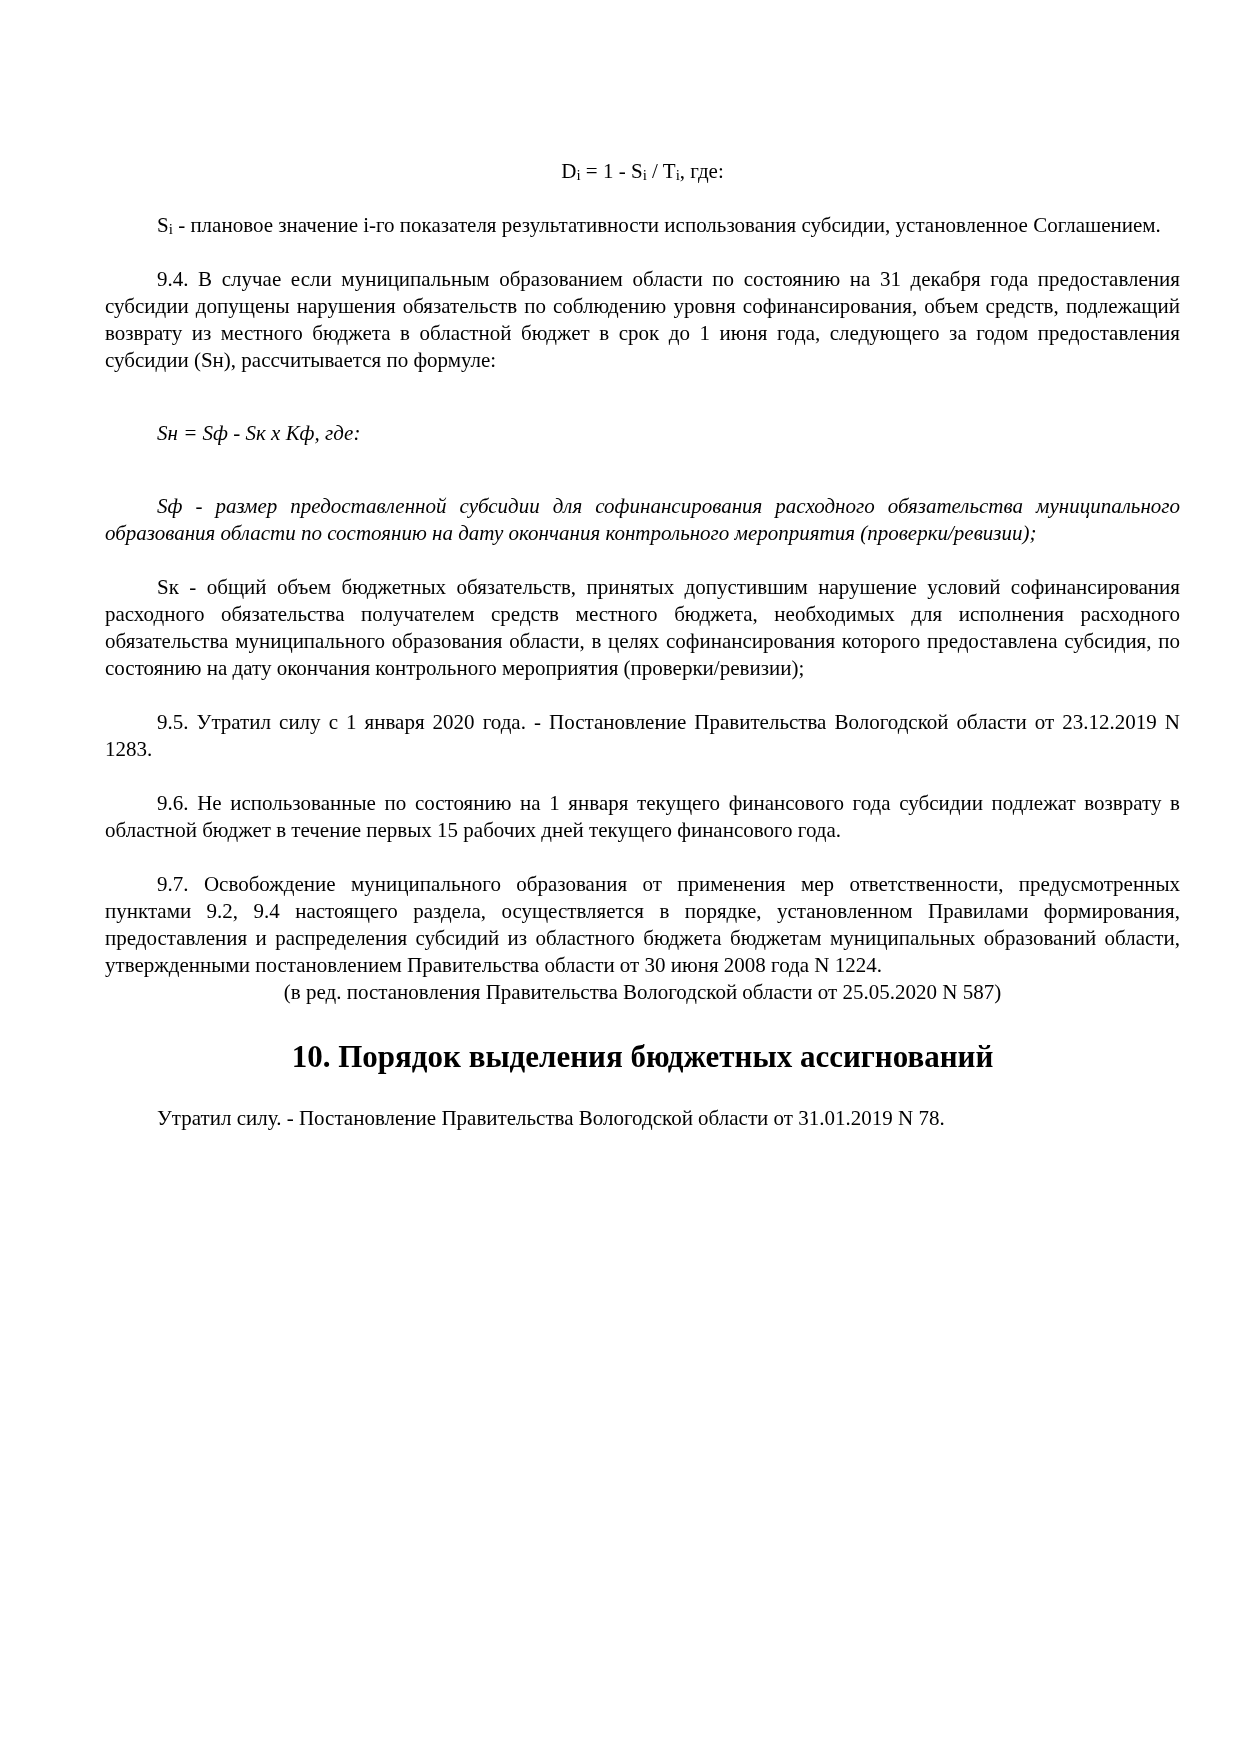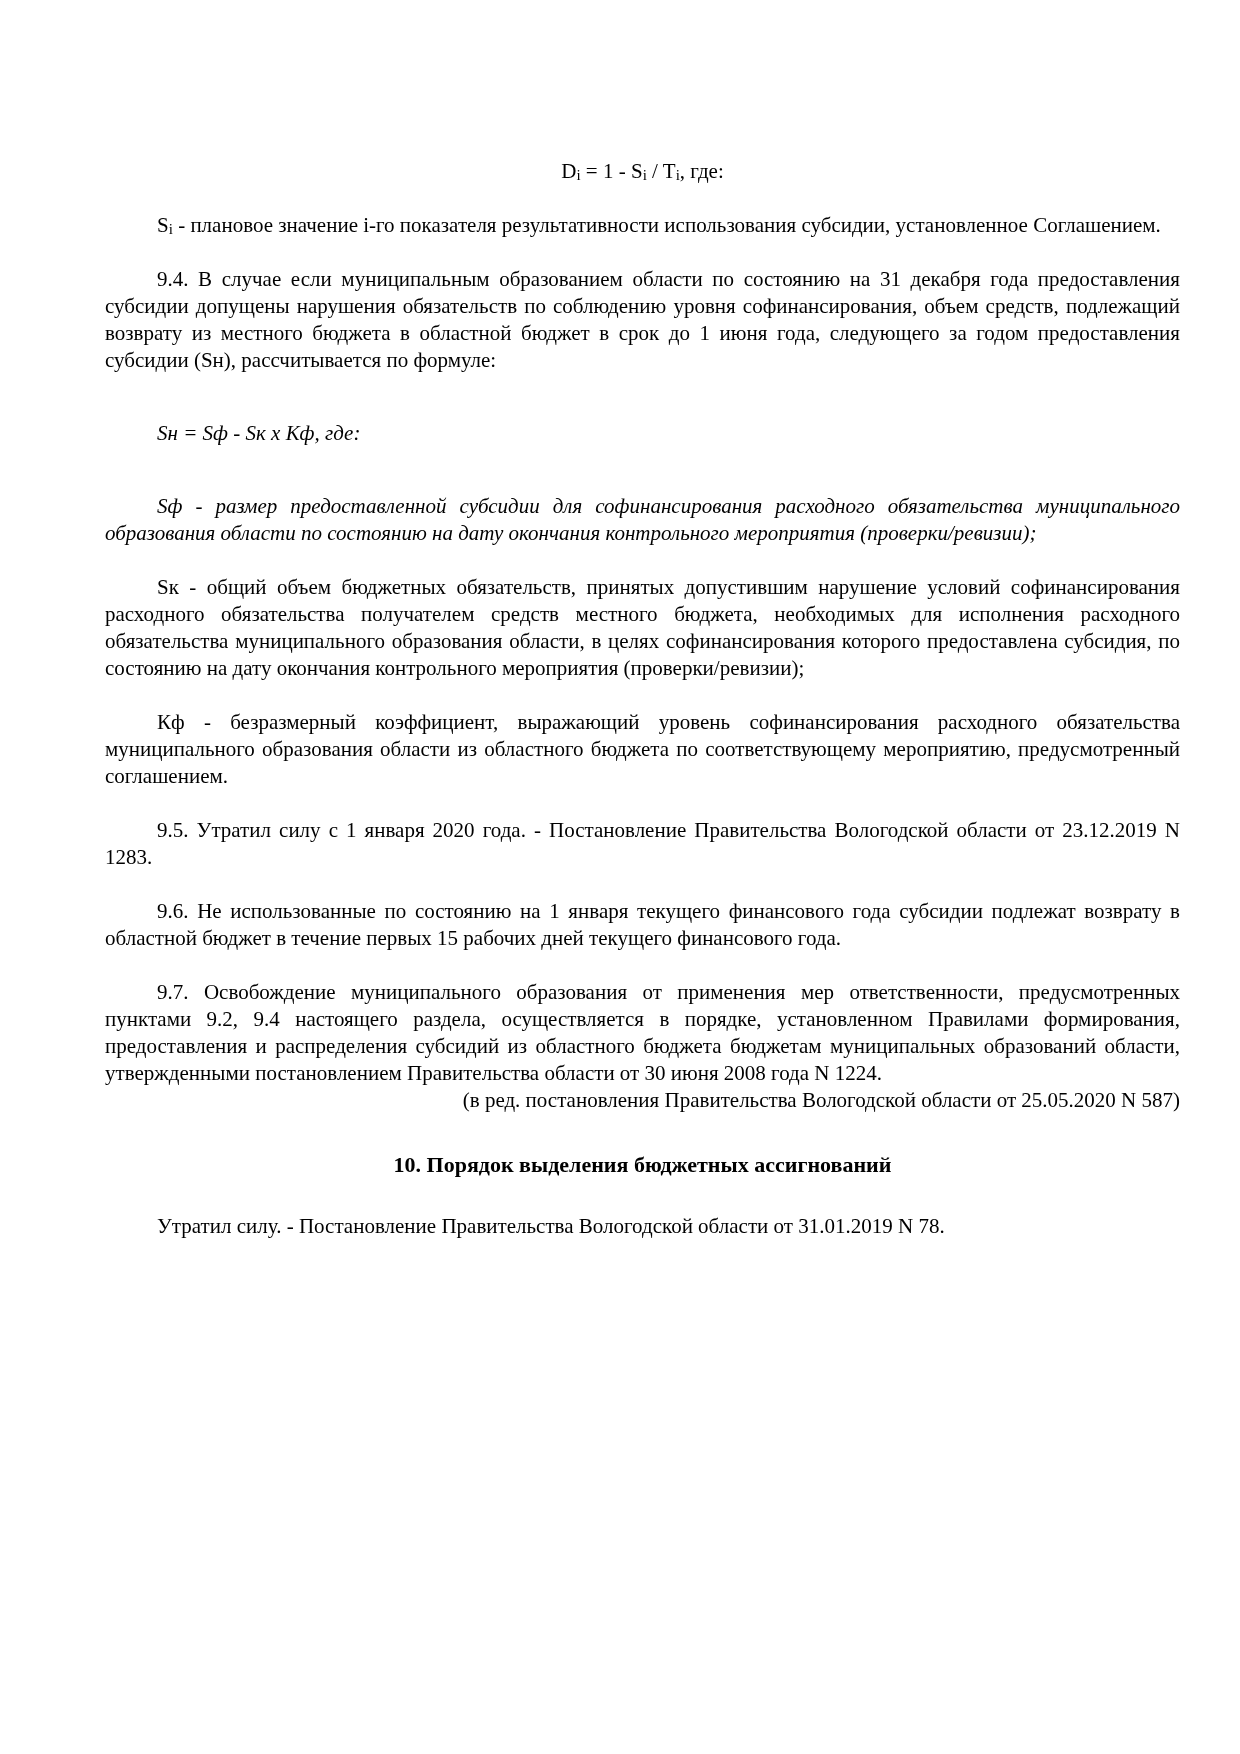--- a/index.html
+++ b/index.html
@@ -28,27 +28,27 @@
   }
   .formula-line {
     margin: 46px 0 0 0;
     text-align: left;
     text-indent: 52px;
     font-style: italic;
   }
   .after-formula { margin-top: 46px; font-style: italic; }
   .edit-note {
     margin: 0;
-    text-align: right;
+    text-align: center;
     text-indent: 0;
   }
   .section-heading {
     margin: 36px 0 0 0;
     text-align: center;
-    font-size: 22px;
+    font-size: 31px;
     line-height: 29px;
     font-weight: bold;
     text-indent: 0;
   }
   .last-para { margin-top: 34px; }
   sub.fsub {
     font-size: 0.72em;
     vertical-align: -2px;
     line-height: 0;
   }
@@ -64,21 +64,20 @@
   <p class="para"><span>S</span><sub class="fsub">i</sub><span> - плановое значение i-го показателя результативности использования субсидии, установленное Соглашением.</span></p>
 
   <p class="para">9.4. В случае если муниципальным образованием области по состоянию на 31 декабря года предоставления субсидии допущены нарушения обязательств по соблюдению уровня софинансирования, объем средств, подлежащий возврату из местного бюджета в областной бюджет в срок до 1 июня года, следующего за годом предоставления субсидии (Sн), рассчитывается по формуле:</p>
 
   <p class="formula-line">Sн = Sф - Sк x Кф, где:</p>
 
   <p class="para after-formula">Sф - размер предоставленной субсидии для софинансирования расходного обязательства муниципального образования области по состоянию на дату окончания контрольного мероприятия (проверки/ревизии);</p>
 
   <p class="para">Sк - общий объем бюджетных обязательств, принятых допустившим нарушение условий софинансирования расходного обязательства получателем средств местного бюджета, необходимых для исполнения расходного обязательства муниципального образования области, в целях софинансирования которого предоставлена субсидия, по состоянию на дату окончания контрольного мероприятия (проверки/ревизии);</p>
 
-  <p class="para">Кф - безразмерный коэффициент, выражающий уровень софинансирования расходного обязательства муниципального образования области из областного бюджета по соответствующему мероприятию, предусмотренный соглашением.</p>
 
   <p class="para">9.5. Утратил силу с 1 января 2020 года. - Постановление Правительства Вологодской области от 23.12.2019 N 1283.</p>
 
   <p class="para">9.6. Не использованные по состоянию на 1 января текущего финансового года субсидии подлежат возврату в областной бюджет в течение первых 15 рабочих дней текущего финансового года.</p>
 
 
   <p class="para">9.7. Освобождение муниципального образования от применения мер ответственности, предусмотренных пунктами 9.2, 9.4 настоящего раздела, осуществляется в порядке, установленном Правилами формирования, предоставления и распределения субсидий из областного бюджета бюджетам муниципальных образований области, утвержденными постановлением Правительства области от 30 июня 2008 года N 1224.</p>
 
   <p class="edit-note">(в ред. постановления Правительства Вологодской области от 25.05.2020 N 587)</p>
 

